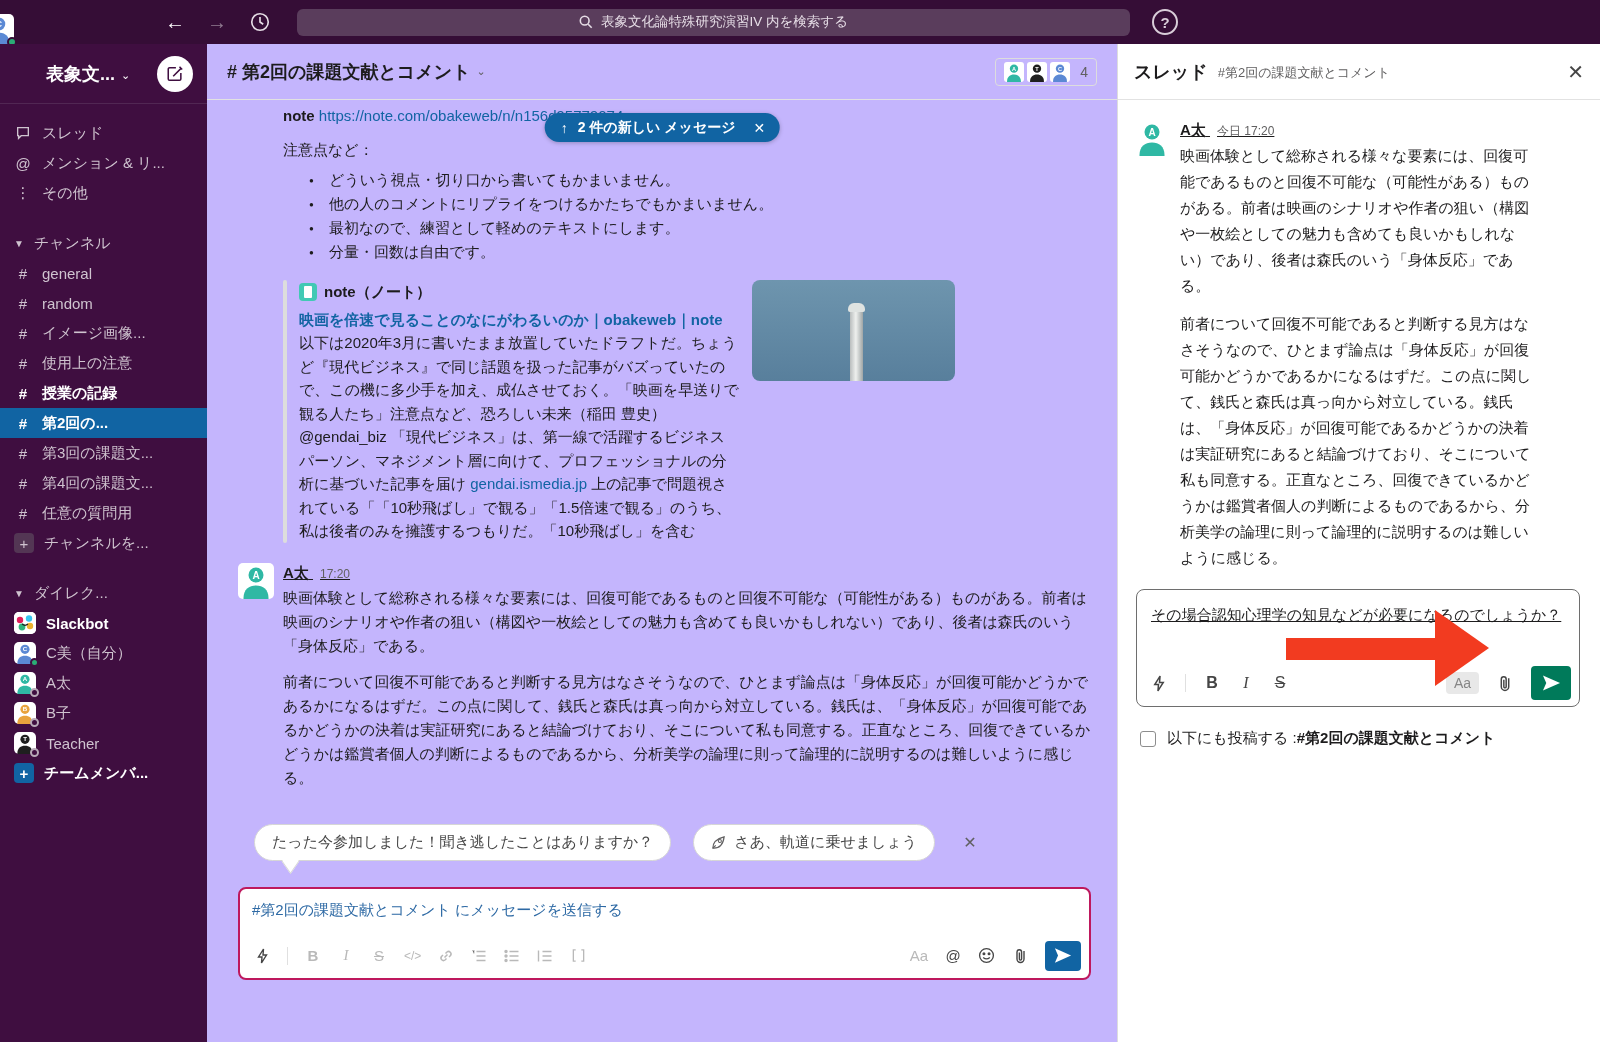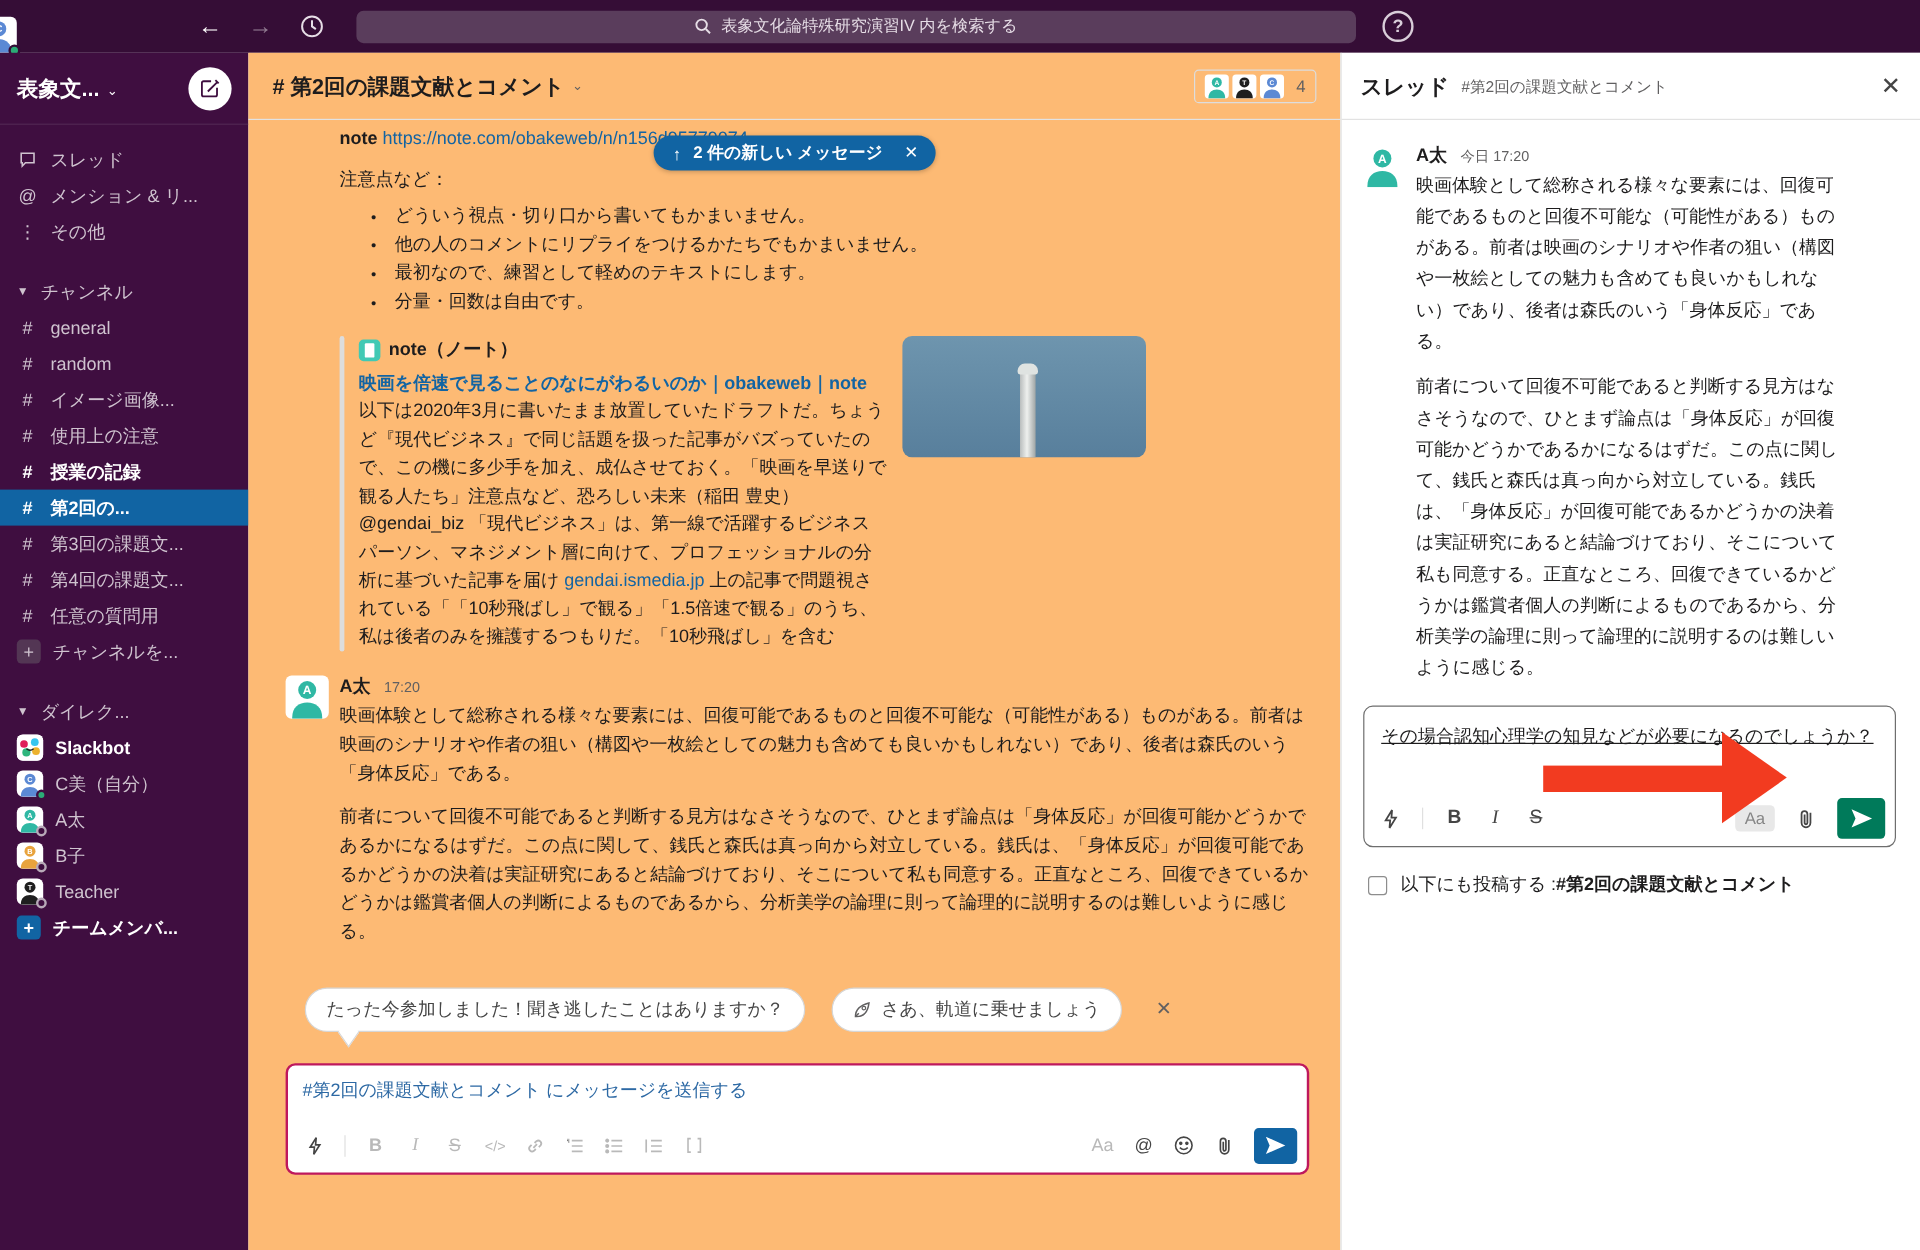--- a/index.html
+++ b/index.html
@@ -22,39 +22,39 @@
   .pavatar { position:relative; border-radius:5px; background:#fff; overflow:visible; flex-shrink:0; }
   .pavatar svg { width:100%; height:100%; display:block; }
   .c-teal  { color:#2fb8a4; }
   .c-black { color:#1f1f1f; }
   .c-blue  { color:#5b89d4; }
   .c-orange{ color:#e8a33d; }
 
   
   .sidebar { position:absolute; top:44px; left:0; width:207px; bottom:0; background:#3f0e40; color:#cfc3cf; font-size:15px; }
   .ws-head { height:60px; border-bottom:1px solid #512753; display:flex; align-items:center; padding:0 14px; gap:6px; }
-  .ws-name { color:#fff; font-weight:bold; font-size:18px; cursor:pointer; }
+  .ws-name { color:#fff; font-weight:bold; font-size:18px; cursor:pointer;margin-left:32px; }
   .ws-chev { color:#fff; font-size:11px; margin-top:4px; }
   .compose-btn { margin-left:auto; width:36px; height:36px; background:#fff; border-radius:50%; display:flex; align-items:center; justify-content:center; cursor:pointer; }
   .side-section { padding:14px 0 6px; }
   .srow { display:flex; align-items:center; gap:10px; height:30px; padding:0 14px; cursor:pointer; white-space:nowrap; }
   .srow .sicon { width:18px; text-align:center; flex-shrink:0; display:flex; justify-content:center; }
   .srow.sel { background:#1164a3; color:#fff; font-weight:bold; }
   .srow.unread { color:#fff; font-weight:bold; }
   .sec-head { display:flex; align-items:center; gap:10px; height:30px; padding:0 14px; cursor:pointer; }
   .tri { font-size:10px; }
   .hashico { font-size:15px; width:18px; text-align:center; flex-shrink:0; }
   .plusbox { width:20px; height:20px; border-radius:4px; background:#533654; display:flex; align-items:center; justify-content:center; color:#cfc3cf; font-size:15px; flex-shrink:0; }
   .plusbox.blue { background:#1164a3; color:#fff; }
   .dm-av { width:22px; height:22px; }
   .dot-on { position:absolute; width:9px; height:9px; border-radius:50%; right:-3px; bottom:-3px; background:#2bac76; border:2px solid #3f0e40; }
   .dot-off { position:absolute; width:9px; height:9px; border-radius:50%; right:-3px; bottom:-3px; background:#3f0e40; border:2px solid #b8a9b8; }
 
   
-  .main { position:absolute; top:44px; left:207px; width:910px; bottom:0; background:#fdba74; }
+  .main { position:absolute; top:44px; left:207px; width:910px; bottom:0; background:#c4b5fd; }
   .ch-head { height:56px; border-bottom:1px solid #e2e2e2; display:flex; align-items:center; padding:0 20px; }
   .ch-title { font-size:18px; font-weight:bold; cursor:pointer; }
   .ch-chev { font-size:11px; color:#616061; margin-left:6px; }
   .members-badge { margin-left:auto; border:1px solid #ddd; border-radius:4px; padding:3px 8px; display:flex; align-items:center; gap:3px; cursor:pointer; }
   .members-badge .mini { width:20px; height:20px; border-radius:3px; }
   .members-badge .cnt { margin-left:7px; color:#616061; font-size:14px; }
 
   .content { position:absolute; top:56px; left:0; right:0; bottom:0; padding:4px 26px 0 31px; overflow:hidden; }
   .indent { margin-left:45px; }
   .msgline { font-size:15px; line-height:24px; }
@@ -76,21 +76,21 @@
   .noteico::before { content:""; position:absolute; left:5px; top:3px; width:8px; height:12px; background:#fff; border-radius:1px; }
   .ctitle { color:#1264a3; font-weight:bold; cursor:pointer; }
   .cdesc { color:#1d1c1d; }
   .cimg { width:203px; height:101px; border-radius:8px; margin-left:13px; flex-shrink:0; position:relative; overflow:hidden; background:linear-gradient(180deg,#6e95ae 0%,#587f9c 100%); }
   .tower { position:absolute; left:98px; top:30px; bottom:-2px; width:13px; background:linear-gradient(90deg,#b9bdbd,#eef0ee 45%,#9fa5a5); }
   .tower-cap { position:absolute; left:96px; top:23px; width:17px; height:9px; background:#dfe3e1; border-radius:6px 6px 2px 2px; }
 
   .msg { display:flex; gap:9px; margin-top:20px; }
   .msg-av { width:36px; height:36px; }
   .msg-body { font-size:15px; line-height:24px; width:810px; }
-  .msg-meta { line-height:19px; margin-bottom:2px; }
+  .msg-meta { line-height:19px; margin-bottom:2px;text-decoration:underline; }
   .msg-name { font-weight:bold; font-size:15px; }
   .msg-time { color:#616061; font-size:12px; margin-left:7px; }
   .para + .para { margin-top:12px; }
 
   .chips { display:flex; align-items:center; gap:22px; margin:34px 0 0 16px; }
   .chip { height:37px; border:1px solid #d6d6d6; border-radius:19px; display:flex; align-items:center; gap:8px; padding:0 17px; font-size:15px; color:#454545; background:#fff; cursor:pointer; position:relative; }
   .chip.tail::after { content:""; position:absolute; left:28px; bottom:-9px; width:14px; height:14px; background:#fff; border-right:1px solid #d6d6d6; border-bottom:1px solid #d6d6d6; transform:rotate(45deg) skew(10deg,10deg); }
   .chips .chx { color:#616061; font-size:16px; cursor:pointer; margin-left:6px; }
 
   .composer { margin-top:26px; border:2px solid #be185d; border-radius:8px; height:93px; position:relative; background:#fff; }

